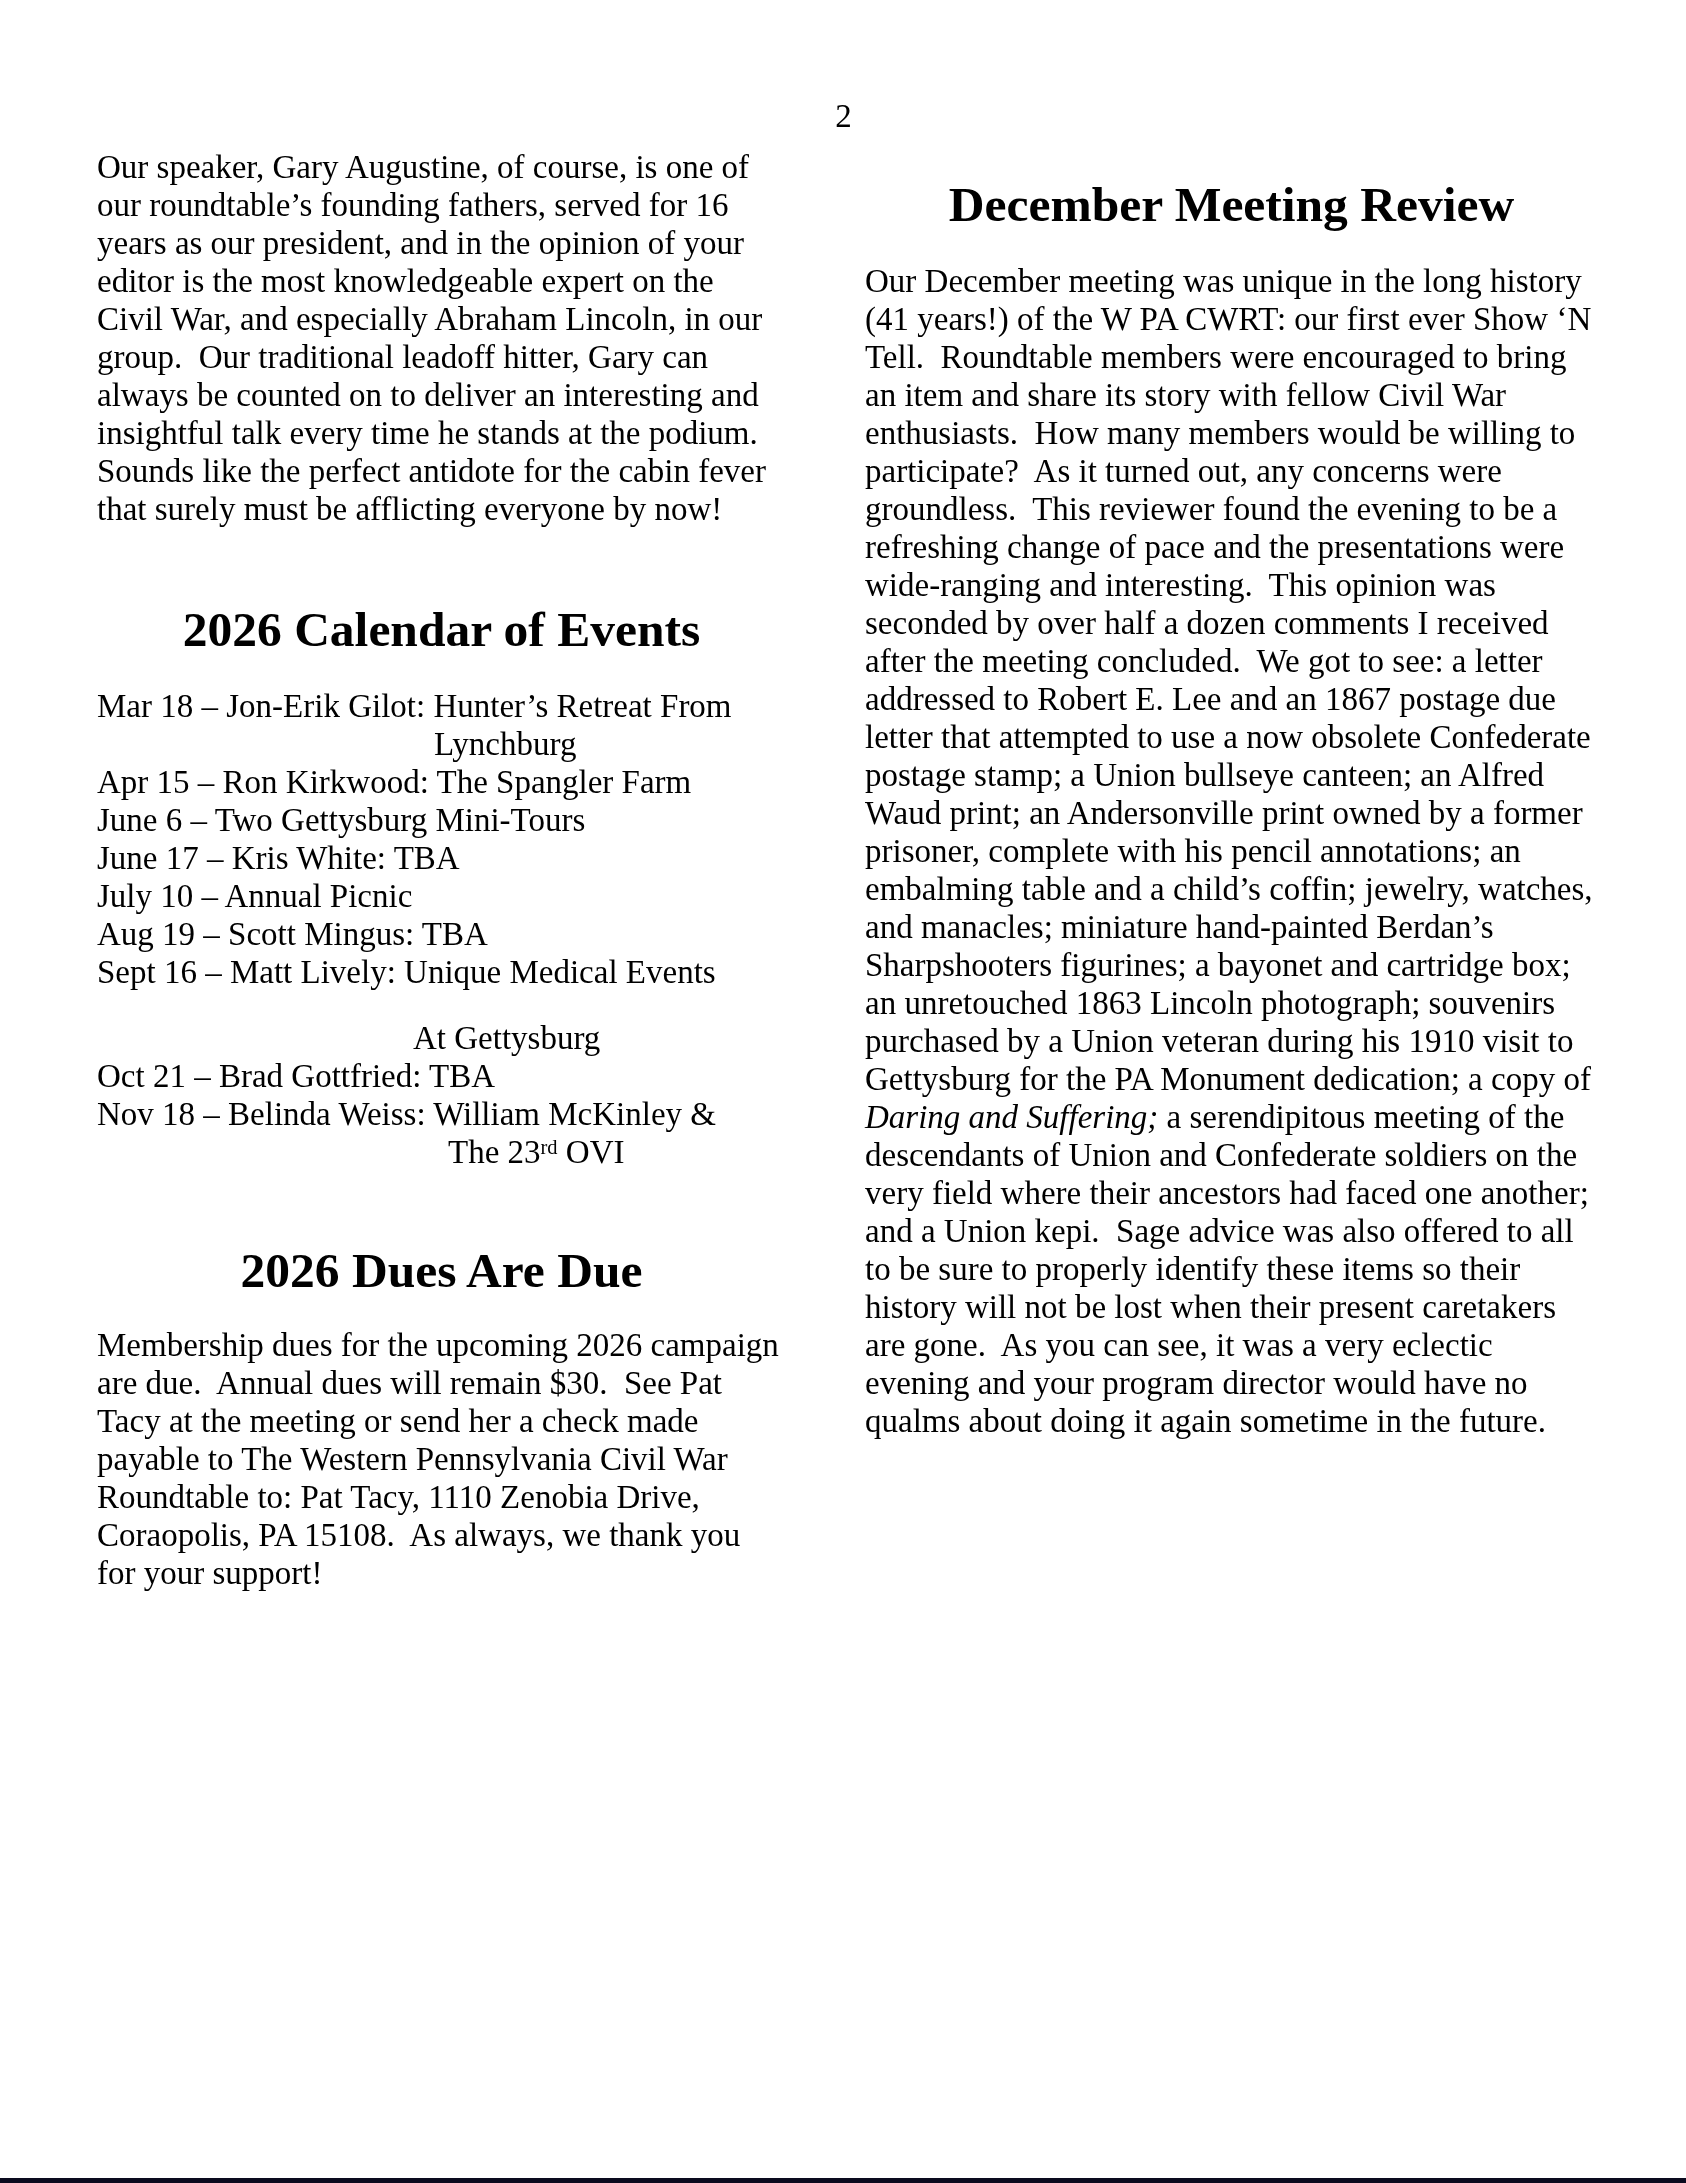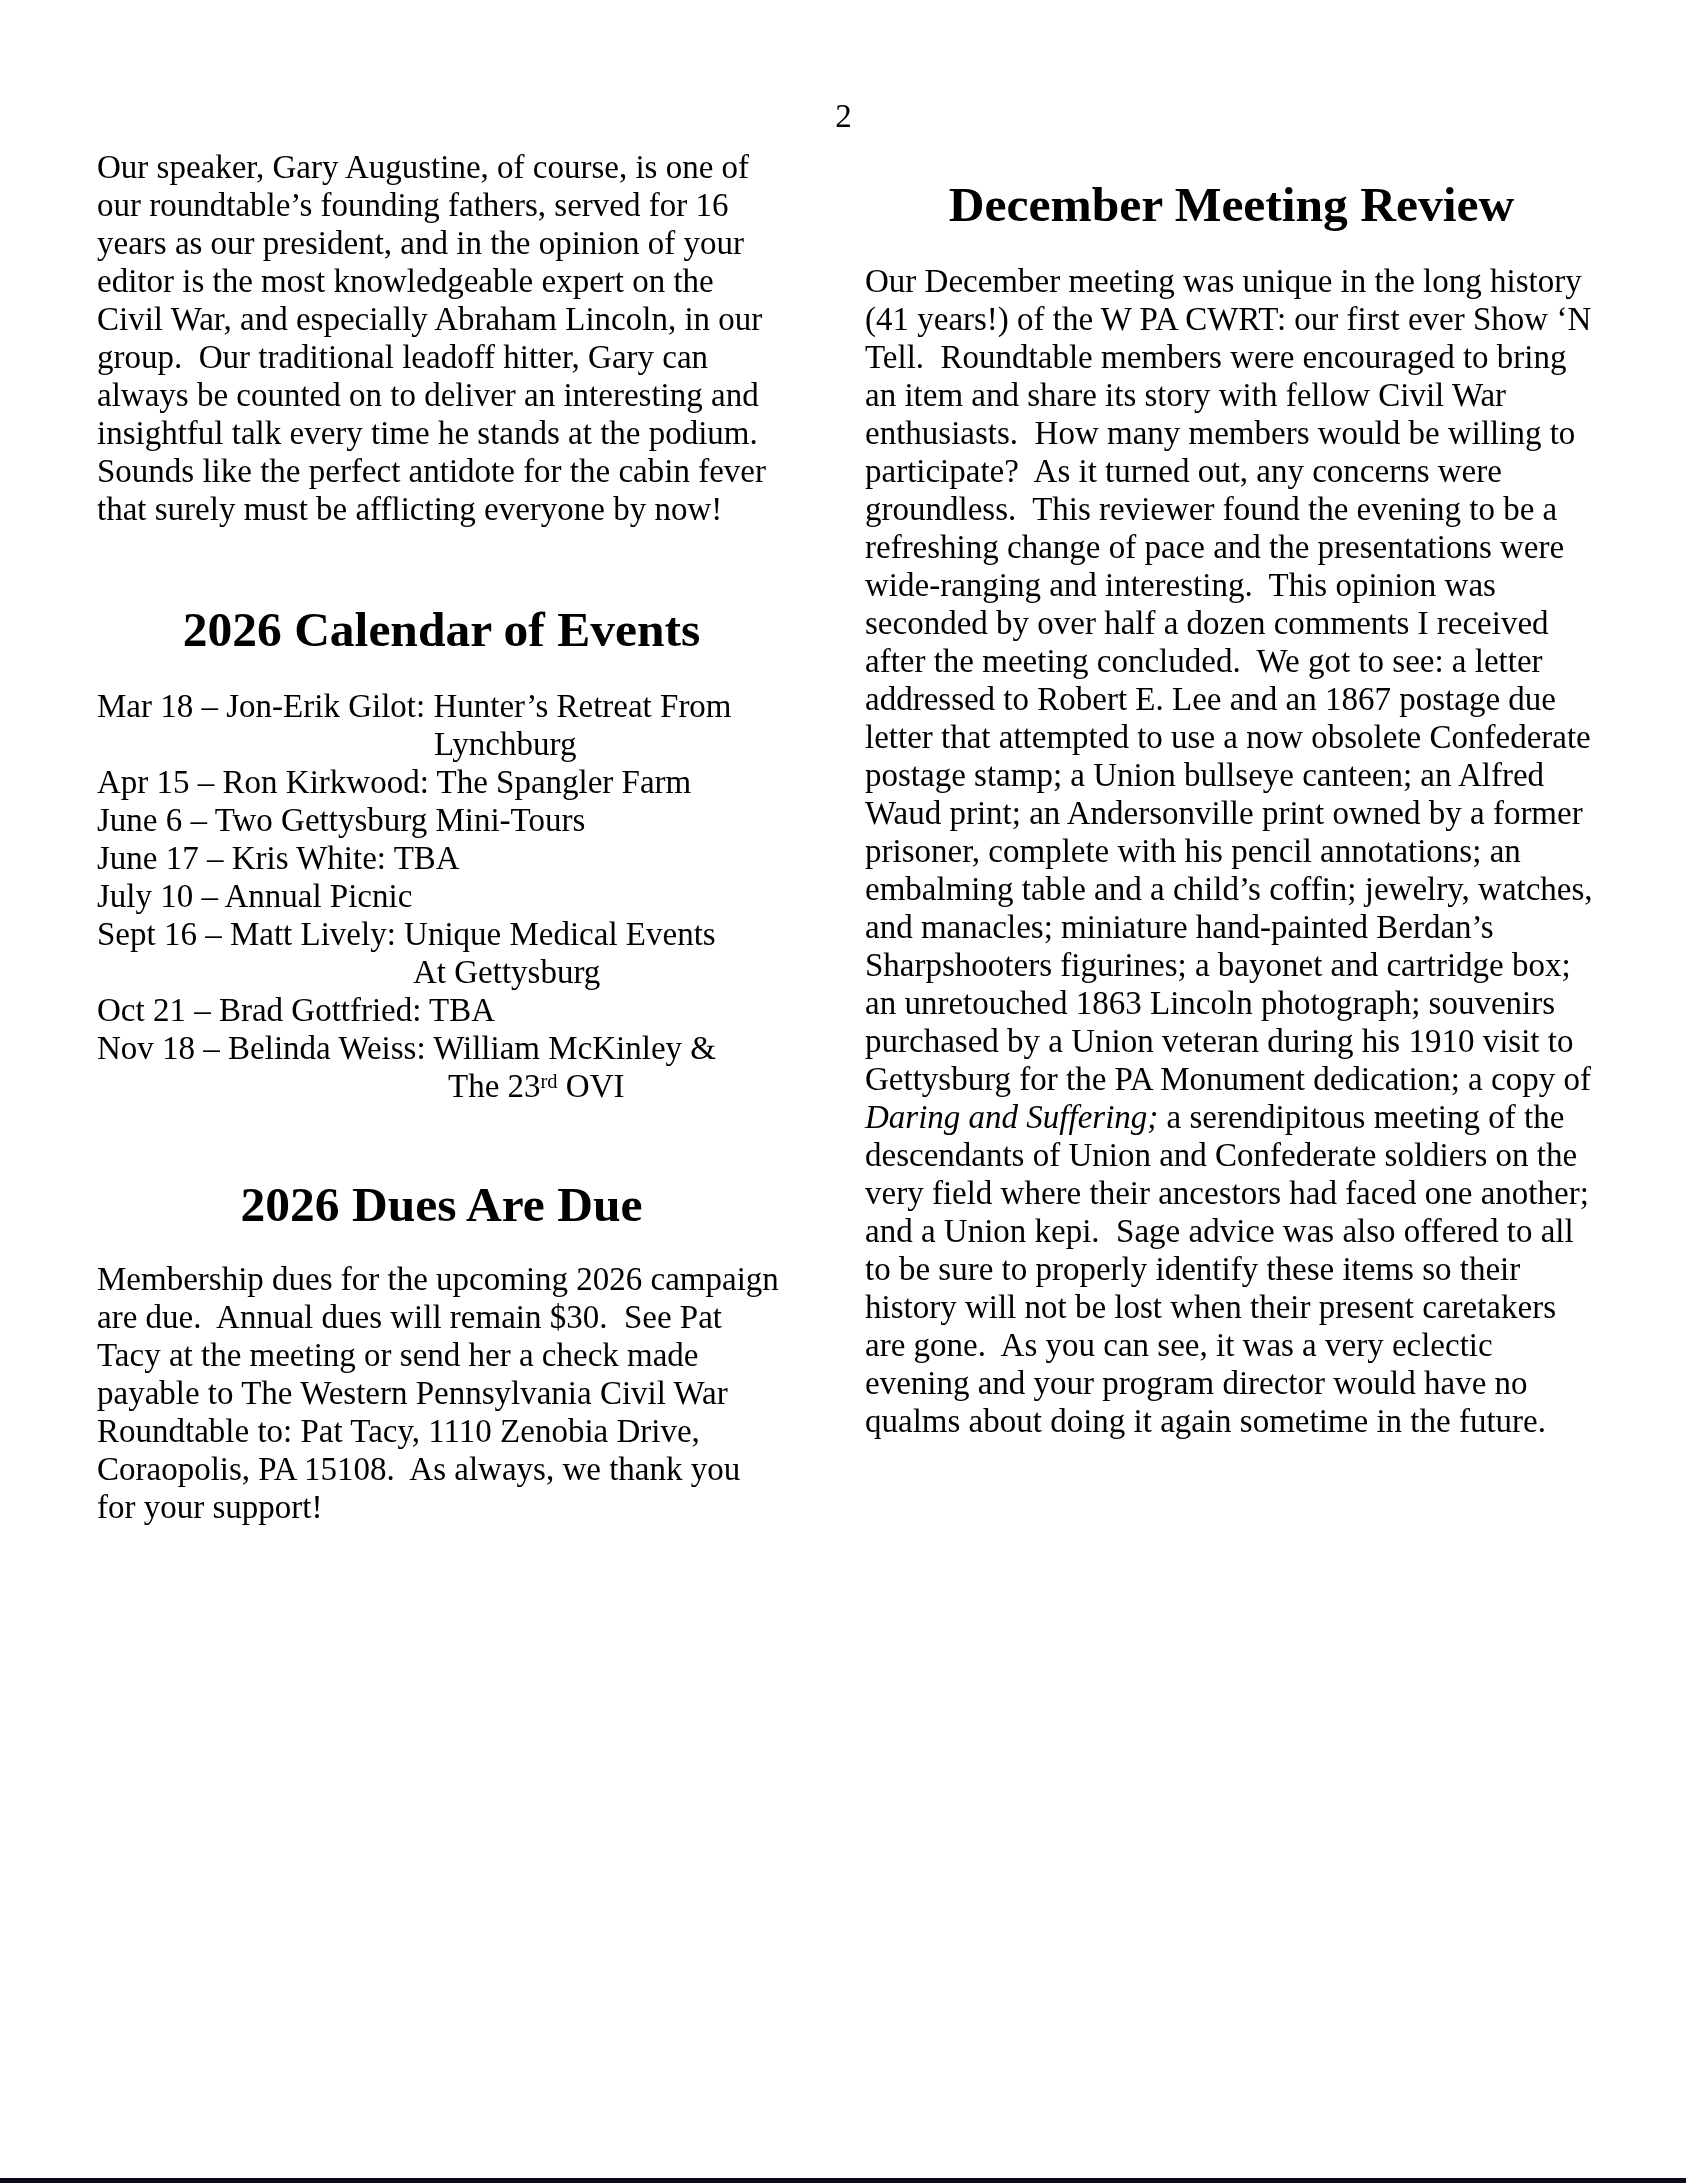--- a/index.html
+++ b/index.html
@@ -61,21 +61,21 @@
     list-style: none;
   }
   .calendar-item {
     white-space: nowrap;
   }
   .cont-line {
     white-space: nowrap;
   }
   .cont-lynchburg   { margin-left: 337px; }
   .cont-civilwar    { margin-left: 360px; }
-  .cont-gettysburg  { margin-left: 316px; }
+  .cont-gettysburg  { margin-left: 316px; margin-top: 28px; }
   .cont-ovi         { margin-left: 351px; }
   sup.ordinal {
     font-size: 0.62em;
     line-height: 0;
     vertical-align: 9.3px;
   }
   .dues-heading {
     margin-top: 81px;
     margin-bottom: 36px;
   }
@@ -126,20 +126,23 @@
         </div>
 
         <div class="calendar-item">
           <div class="cont-line">June 17 – Kris White: TBA</div>
         </div>
 
         <div class="calendar-item">
           <div class="cont-line">July 10 – Annual Picnic</div>
         </div>
 
+        <div class="calendar-item">
+          <div class="cont-line">Aug 19 – Scott Mingus: TBA</div>
+        </div>
 
         <div class="calendar-item">
           <div class="cont-line">Sept 16 – Matt Lively: Unique Medical Events</div>
           <div class="cont-line cont-gettysburg">At Gettysburg</div>
         </div>
 
         <div class="calendar-item">
           <div class="cont-line">Oct 21 – Brad Gottfried: TBA</div>
         </div>
 

